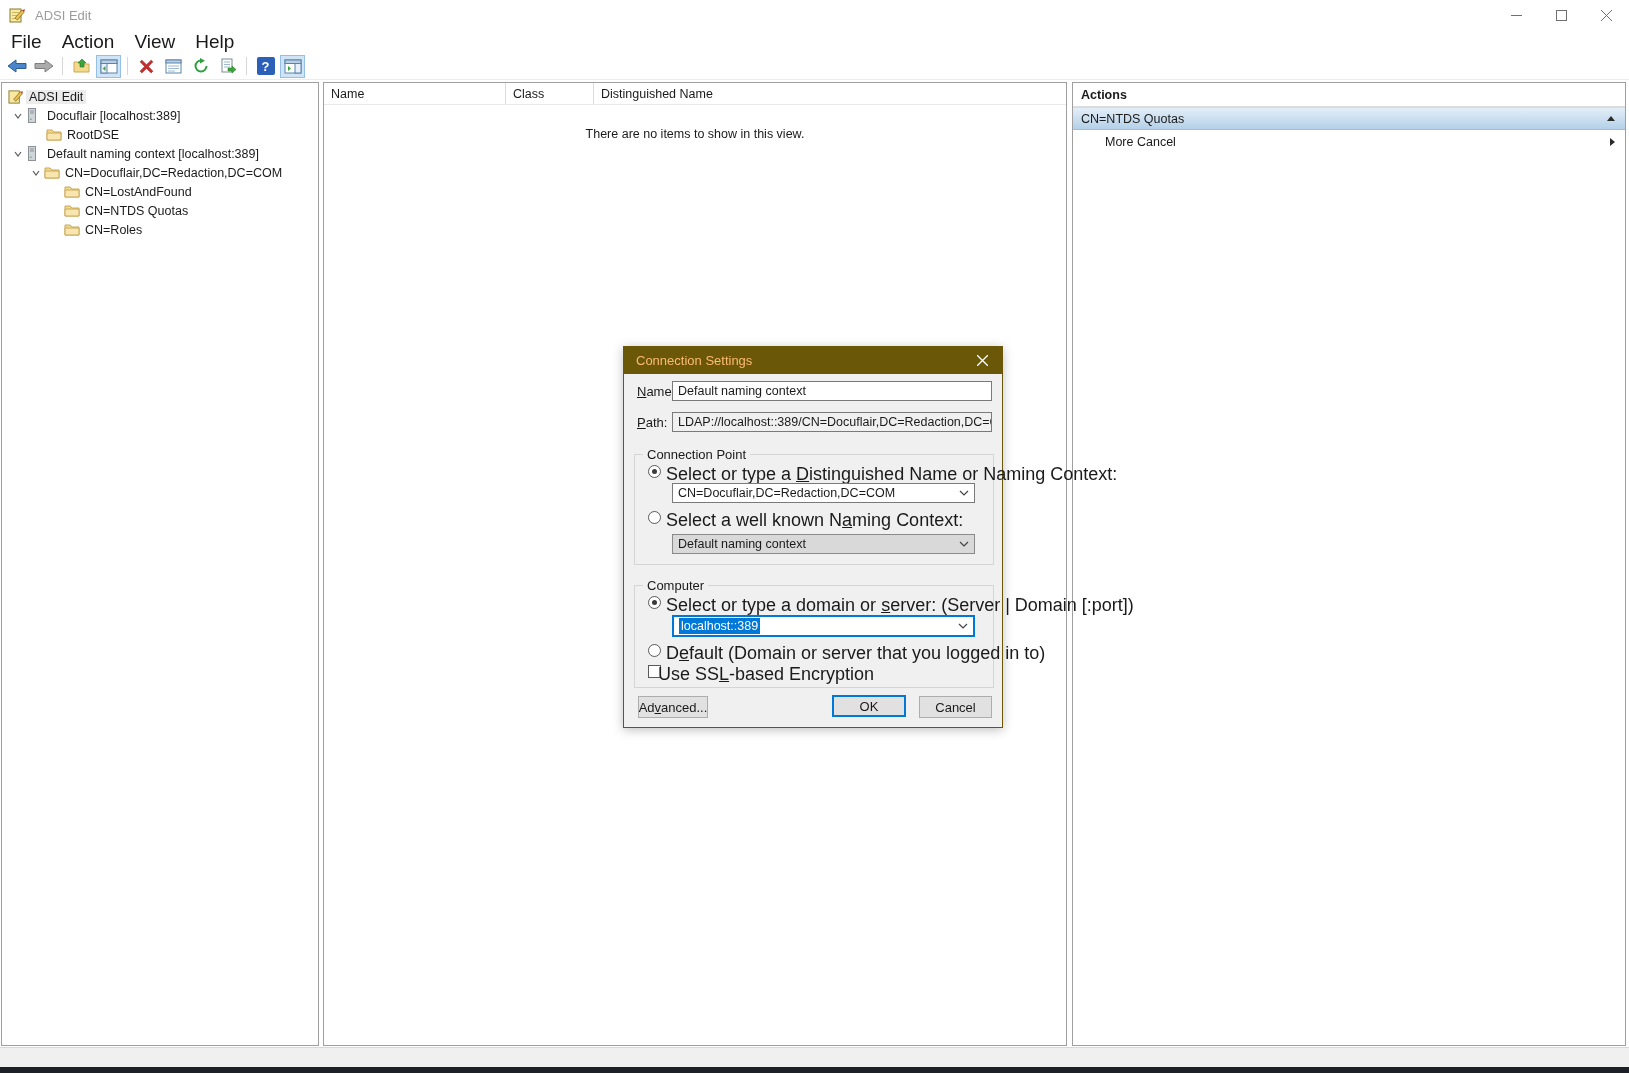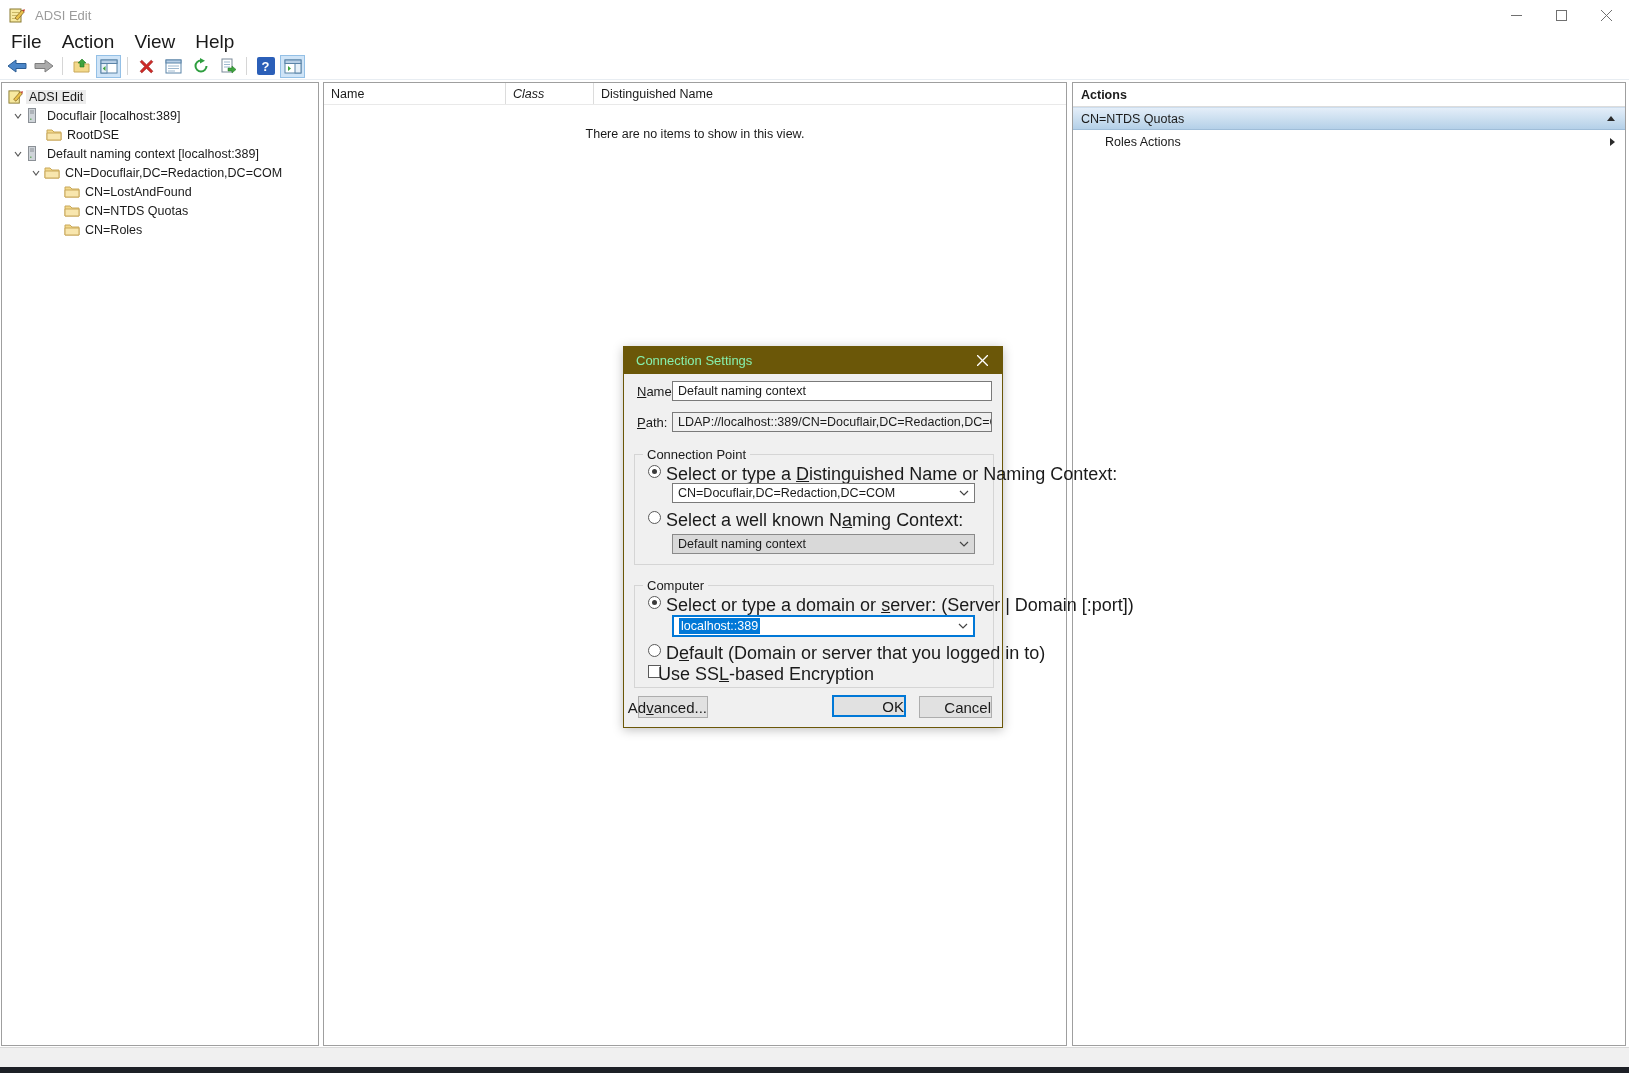--- a/index.html
+++ b/index.html
@@ -38,21 +38,21 @@
   .trow { height:19px; display:flex; align-items:center; font-size:12.5px; white-space:nowrap; }
   .trow .chev { width:16px; height:16px; display:inline-flex; align-items:center; justify-content:center; flex:none; }
   .trow .ticon { width:18px; height:16px; display:inline-flex; align-items:center; flex:none; }
   .trow .tlabel { padding:0 3px; }
   .trow.sel .tlabel { background:#ececec; }
   #tree { padding-top:4px; }
 
   
   .lheader { height:22px; display:flex; font-size:12.5px; border-bottom:1px solid #e9e9e9; }
   .hcell { display:flex; align-items:center; padding-left:7px; border-right:1px solid #dcdcdc; height:100%; }
-  .hc-name { width:182px; } .hc-class { width:88px;font-style:italic; } .hc-dn { flex:1; border-right:none; }
+  .hc-name { width:182px; } .hc-class { width:88px; } .hc-dn { flex:1; border-right:none; }
   .empty-msg { margin-top:22px; text-align:center; font-size:12.5px; }
 
   
   .ahdr { height:24px; display:flex; align-items:center; padding-left:8px; font-size:12.5px;
           font-weight:bold; border-bottom:1px solid #dcdcdc; }
   .agroup { height:23px; display:flex; align-items:center; padding:0 10px 0 8px; font-size:12.5px;
             background:linear-gradient(180deg,#e4eef9 0%,#cadeef 55%,#b4d0e8 100%);
             border-top:1px solid #cddded; border-bottom:1px solid #9fbdd8; }
   .agroup .spacer, .amore .spacer { flex:1; }
   .tri-up { width:0; height:0; border-left:4px solid transparent; border-right:4px solid transparent;
@@ -62,21 +62,21 @@
   .amore { height:23px; display:flex; align-items:center; padding:0 10px 0 32px; font-size:12.5px; }
 
   
   #statusbar { position:absolute; left:0; top:1047px; width:1629px; height:20px; background:#f0f0f0;
                border-top:1px solid #d9d9d9; }
   #bottomstrip { position:absolute; left:0; top:1067px; width:1629px; height:6px; background:#1d2026; }
 
   
   #dialog { position:absolute; left:623px; top:346px; width:380px; height:382px; background:#f0f0f0;
             border:1px solid #6b5708; box-shadow:0 2px 10px rgba(0,0,0,0.25); }
-  .dtitle { height:27px; background:#6b5708; color:#86efac; display:flex; align-items:center;
+  .dtitle { height:27px; background:#6b5708; color:#fdba74; display:flex; align-items:center;
             padding-left:12px; font-size:13px; }
   .dclose { position:absolute; right:0; top:0; width:40px; height:27px; display:flex;
             align-items:center; justify-content:center; }
   .dlabel { position:absolute; font-size:13px; }
   .dfield { position:absolute; left:48px; width:320px; height:20px; border:1px solid #7a7a7a;
             background:#fff; font-size:12.5px; display:flex; align-items:center; padding-left:5px;
             white-space:nowrap; overflow:hidden; }
   .dfield.ro { background:#f0f0f0; }
   .grp { position:absolute; left:10px; width:360px; border:1px solid #d5d5d5;text-align:right; }
   .grp-legend { position:absolute; top:-8px; left:8px; background:#f0f0f0; padding:0 4px; font-size:13px; }
@@ -87,21 +87,21 @@
   .rlabel { position:absolute; font-size:18px; white-space:nowrap; }
   u { text-decoration:underline; }
   .combo { position:absolute; left:48px; width:303px; height:20px; border:1px solid #7a7a7a;
            background:#fff; display:flex; align-items:center; font-size:12.5px; padding-left:5px; }
   .combo.gray { background:#d9d9d9; border-color:#8a8a8a; }
   .combo.focus { border:2px solid #0078d7; height:22px; }
   .combo .carrow { margin-left:auto; margin-right:5px; display:flex; }
   .seltext { background:#0078d7; color:#fff; padding:1px 2px; }
   .cbx { position:absolute; width:13px; height:13px; border:1px solid #5a5a5a; background:#fff; }
   .dbtn { position:absolute; height:22px; background:#e1e1e1; border:1px solid #adadad;
-          font-size:15px; display:flex; align-items:center; justify-content:flex-end; }
+          font-size:13px; display:flex; align-items:center; justify-content:center; }
   .dbtn.def { border:2px solid #0078d7; }
 </style>
 </head>
 <body>
 
 <div id="screen">
 
   <div class="titlebar">
     <span class="app-ico">
       <svg width="17" height="17" viewBox="0 0 17 17">
@@ -318,21 +318,21 @@
   </div>
 
   <div class="pane" id="actions-pane">
     <div class="ahdr">Actions</div>
     <div class="agroup">
       <span>CN=NTDS Quotas</span>
       <span class="spacer"></span>
       <span class="tri-up"></span>
     </div>
     <div class="amore">
-      <span>Roles Actions</span>
+      <span>More Cancel</span>
       <span class="spacer"></span>
       <span class="tri-right"></span>
     </div>
   </div>
 
   <div id="statusbar"></div>
   <div id="bottomstrip"></div>
 
   <div id="dialog">
     <div class="dtitle">

